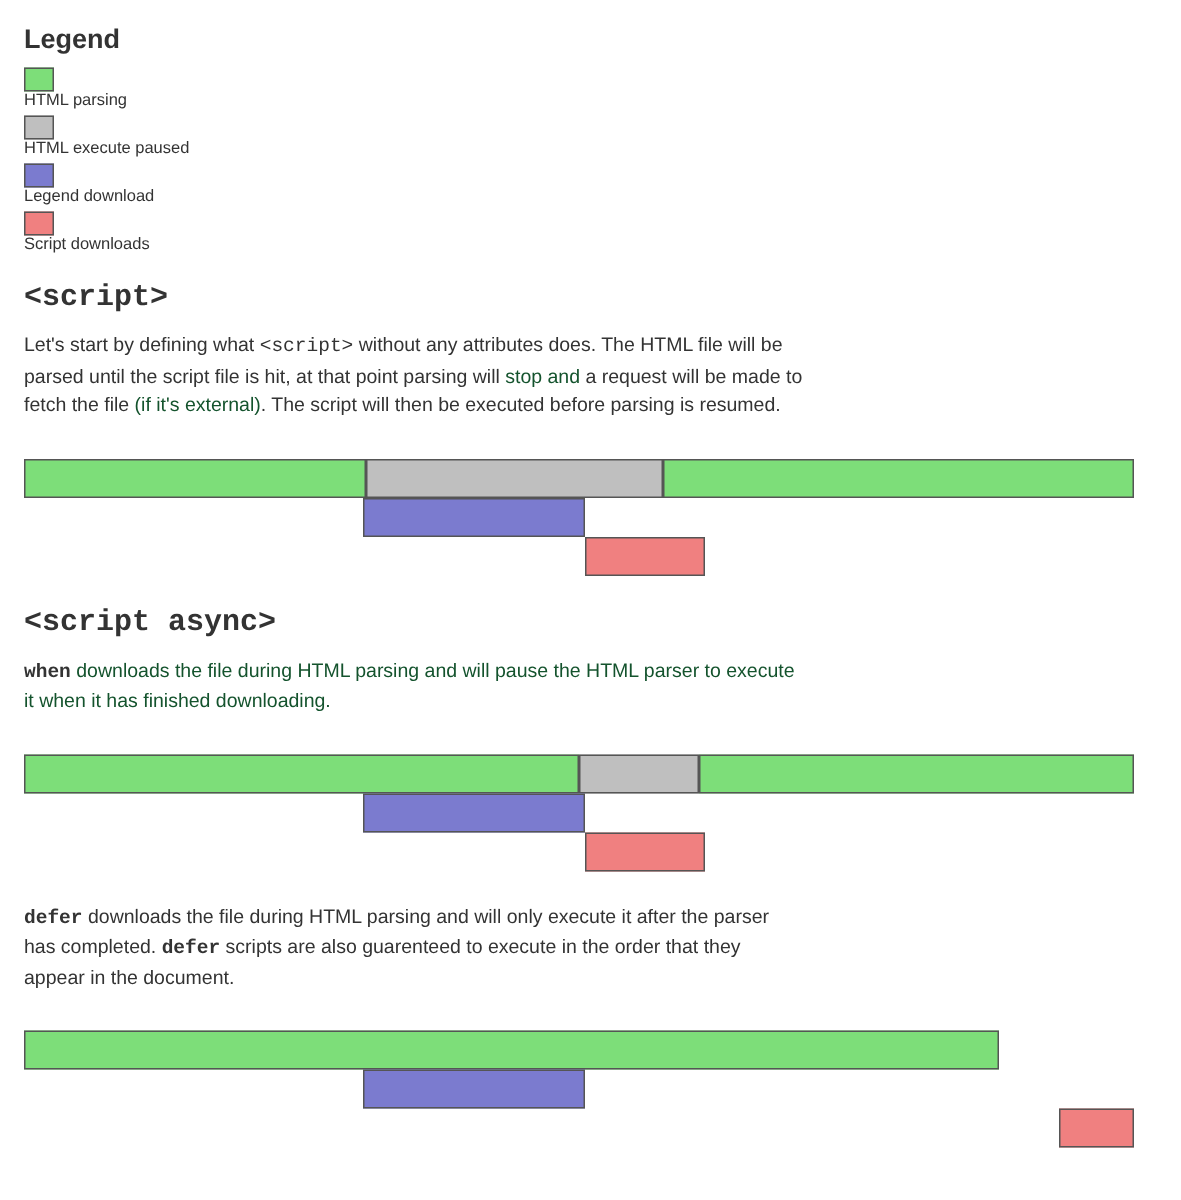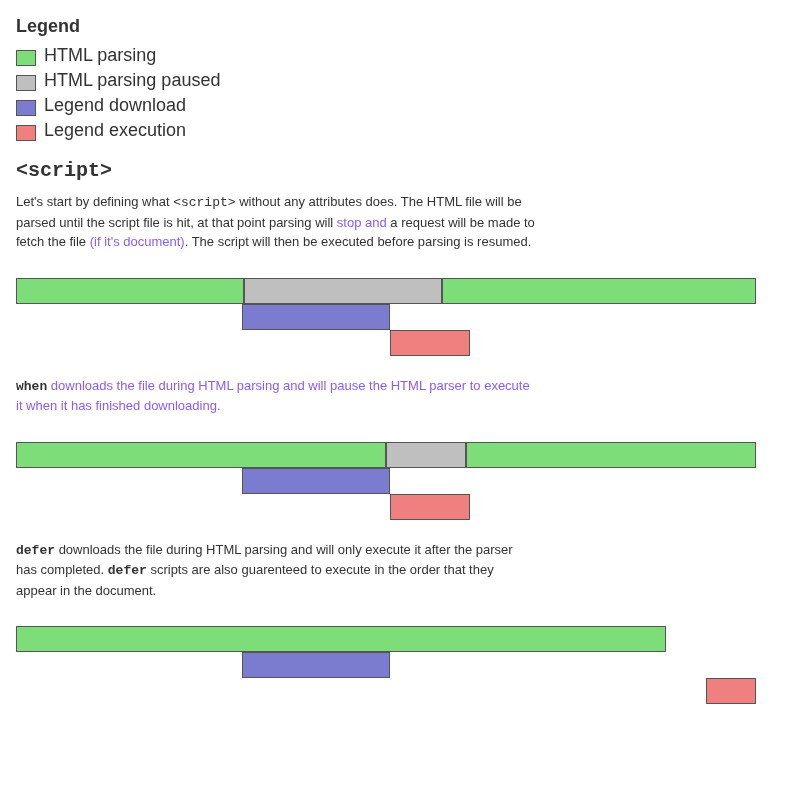--- a/index.html
+++ b/index.html
@@ -18,23 +18,24 @@
     }
 
     .legend-title {
       font-size: 18px;
       font-weight: bold;
       margin-bottom: 8px;
     }
 
     .legend-item {
       display: flex;
-      align-items: flex-end;
+      align-items: flex-start;
       margin-bottom: 4px;
-      font-size: 18px;
+      font-size: 11px;
+      flex-direction: column;
     }
 
     .legend-box {
       width: 20px;
       height: 16px;
       border: 1px solid #555;
       margin-right: 8px;
       flex-shrink: 0;
     }
 
@@ -60,21 +61,21 @@
       margin-bottom: 16px;
       max-width: 520px;
     }
 
     .section-desc code {
       font-family: 'Courier New', monospace;
       font-size: 13px;
     }
 
     .text-link {
-      color: #8b5cf6;
+      color: #14532d;
     }
 
     .diagram {
       position: relative;
       width: 740px;
       height: 80px;
       margin-bottom: 8px;
     }
 
     .bar {
@@ -109,47 +110,48 @@
 <body>
 
 <div class="legend">
   <div class="legend-title">Legend</div>
   <div class="legend-item">
     <div class="legend-box bg-green"></div>
     <span>HTML parsing</span>
   </div>
   <div class="legend-item">
     <div class="legend-box bg-gray"></div>
-    <span>HTML parsing paused</span>
+    <span>HTML execute paused</span>
   </div>
   <div class="legend-item">
     <div class="legend-box bg-blue"></div>
     <span>Legend download</span>
   </div>
   <div class="legend-item">
     <div class="legend-box bg-pink"></div>
-    <span>Legend execution</span>
+    <span>Script downloads</span>
   </div>
 </div>
 
 <div class="section">
   <div class="section-title">&lt;script&gt;</div>
   <div class="section-desc">
-    Let's start by defining what <code>&lt;script&gt;</code> without any attributes does. The HTML file will be parsed until the script file is hit, at that point parsing will <span class="text-link">stop and</span> a request will be made to fetch the file <span class="text-link">(if it's document)</span>. The script will then be executed before parsing is resumed.
+    Let's start by defining what <code>&lt;script&gt;</code> without any attributes does. The HTML file will be parsed until the script file is hit, at that point parsing will <span class="text-link">stop and</span> a request will be made to fetch the file <span class="text-link">(if it's external)</span>. The script will then be executed before parsing is resumed.
   </div>
   <div class="diagram">
     <div class="bar d1-parse1"></div>
     <div class="bar d1-pause"></div>
     <div class="bar d1-parse2"></div>
     <div class="bar d1-dl"></div>
     <div class="bar d1-exec"></div>
   </div>
 </div>
 
 <div class="section">
+  <div class="section-title">&lt;script async&gt;</div>
   <div class="section-desc">
     <code><strong>when</strong></code> <span class="text-link">downloads the file during HTML parsing and will pause the HTML parser to execute it when it has finished downloading.</span>
   </div>
   <div class="diagram">
     <div class="bar d2-parse1"></div>
     <div class="bar d2-pause"></div>
     <div class="bar d2-parse2"></div>
     <div class="bar d2-dl"></div>
     <div class="bar d2-exec"></div>
   </div>

